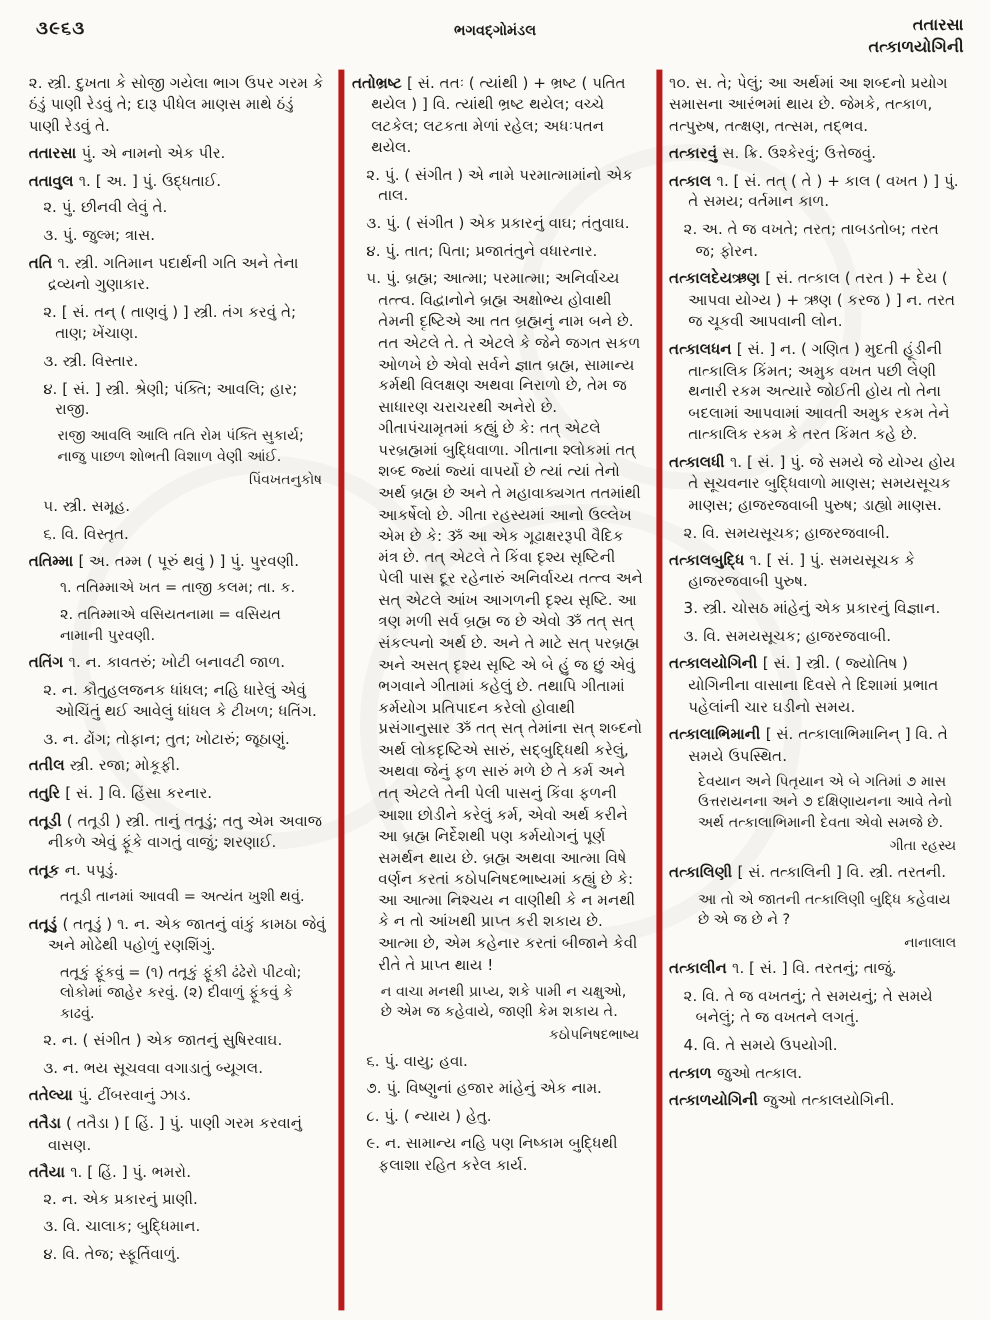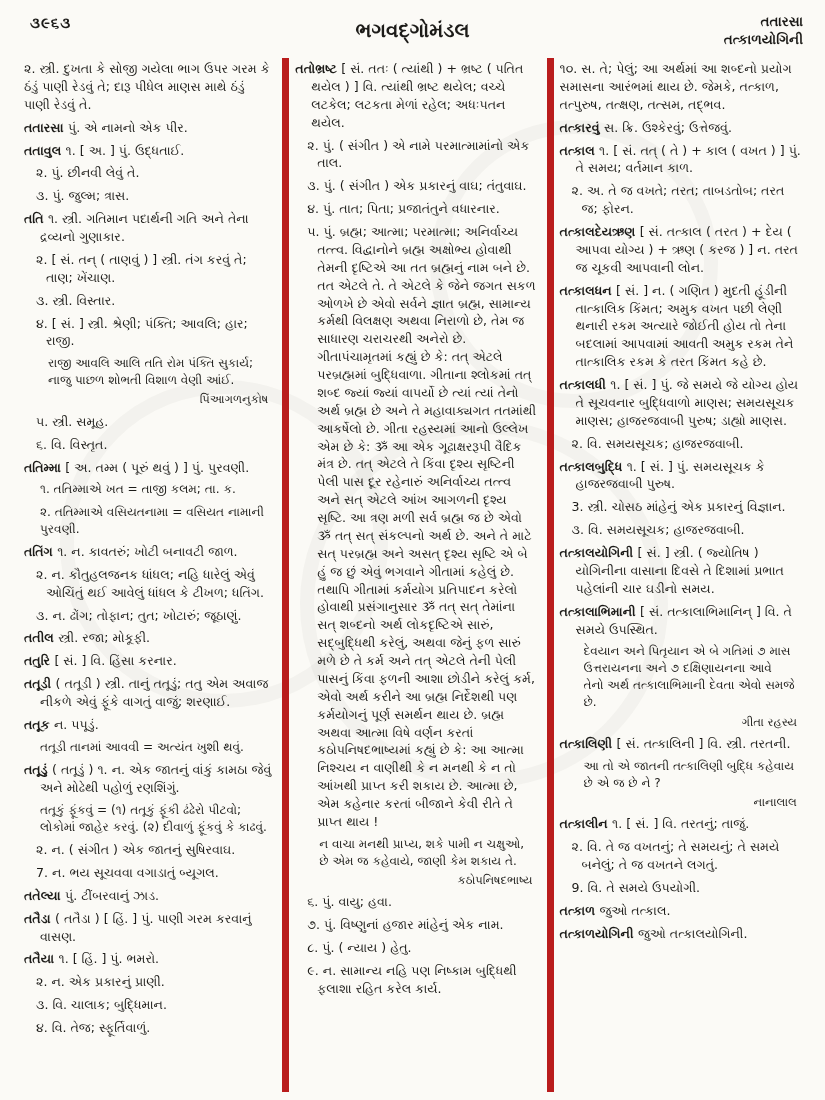--- a/index.html
+++ b/index.html
@@ -23,45 +23,45 @@
 
   .header{
     position:absolute;top:10px;left:0;right:0;height:50px;
   }
   .pageno{
     position:absolute;left:30px;top:4px;
     font-size:15px;font-weight:bold;letter-spacing:1px;
   }
   .booktitle{
     position:absolute;left:0;right:0;top:8px;text-align:center;
-    font-size:20px;font-weight:bold;
+    font-size:12px;font-weight:bold;
   }
   .guidewords{
     position:absolute;right:22px;top:2px;text-align:right;
     font-size:13.5px;font-weight:bold;line-height:1.35;
   }
   .cols{
     position:absolute;top:58px;left:18px;right:14px;bottom:8px;
     display:flex;
   }
   .col{
     width:33.33%;
     padding:2px 10px 0 6px;
     box-sizing:border-box;
     overflow:hidden;
     font-size:12.6px;
     line-height:1.42;
   }
-  .col + .col{border-left:7px solid #b91c1c;}
+  .col + .col{border-left:5px solid #b91c1c;}
   p.blk{margin:0 0 5px 0;}
   p.head{padding-left:16px;text-indent:-16px;}
   p.head b{font-weight:bold;}
   p.sense{padding-left:22px;text-indent:-10px;}
   p.cont{padding-left:0;}
-  p.sub{margin-left:16px;font-size:12.1px;}
+  p.sub{margin-left:26px;font-size:12.1px;}
   p.quote{margin-left:24px;margin-right:6px;font-size:12px;}
   p.attrib{text-align:right;font-size:11.6px;margin-top:-3px;padding-right:4px;}
 </style>
 </head>
 <body>
 
 <div class="page">
   <div class="wm wm1"></div>
   <div class="wm wm2"></div>
   <div class="wm wm3"></div>
@@ -80,38 +80,38 @@
         <p class="blk cont">૨. સ્ત્રી. દુખતા કે સોજી ગયેલા ભાગ ઉપર ગરમ કે ઠંડું પાણી રેડવું તે; દારૂ પીધેલ માણસ માથે ઠંડું પાણી રેડવું તે.</p>
         <p class="blk head"><b>તતારસા </b>પું. એ નામનો એક પીર.</p>
         <p class="blk head"><b>તતાવુલ </b>૧. [ અ. ] પું. ઉદ્ધતાઈ.</p>
         <p class="blk sense">૨. પું. છીનવી લેવું તે.</p>
         <p class="blk sense">૩. પું. જુલ્મ; ત્રાસ.</p>
         <p class="blk head"><b>તતિ </b>૧. સ્ત્રી. ગતિમાન પદાર્થની ગતિ અને તેના દ્રવ્યનો ગુણાકાર.</p>
         <p class="blk sense">૨. [ સં. તન્ ( તાણવું ) ] સ્ત્રી. તંગ કરવું તે; તાણ; ખેંચાણ.</p>
         <p class="blk sense">૩. સ્ત્રી. વિસ્તાર.</p>
         <p class="blk sense">૪. [ સં. ] સ્ત્રી. શ્રેણી; પંક્તિ; આવલિ; હાર; રાજી.</p>
         <p class="blk quote">રાજી આવલિ આલિ તતિ રોમ પંક્તિ સુકાર્ય; નાજુ પાછળ શોભતી વિશાળ વેણી આંઈ.</p>
-        <p class="blk attrib">પિંઆગળનુકોષ</p>
+        <p class="blk attrib">પિંવખતનુકોષ</p>
         <p class="blk sense">૫. સ્ત્રી. સમૂહ.</p>
         <p class="blk sense">૬. વિ. વિસ્તૃત.</p>
         <p class="blk head"><b>તતિમ્મા </b>[ અ. તમ્મ ( પૂરું થવું ) ] પું. પુરવણી.</p>
         <p class="blk sub">૧. તતિમ્માએ ખત = તાજી કલમ; તા. ક.</p>
         <p class="blk sub">૨. તતિમ્માએ વસિયતનામા = વસિયત નામાની પુરવણી.</p>
         <p class="blk head"><b>તતિંગ </b>૧. ન. કાવતરું; ખોટી બનાવટી જાળ.</p>
         <p class="blk sense">૨. ન. કૌતુહલજનક ધાંધલ; નહિ ધારેલું એવું ઓચિંતું થઈ આવેલું ધાંધલ કે ટીખળ; ધતિંગ.</p>
         <p class="blk sense">૩. ન. ઢોંગ; તોફાન; તુત; ખોટારું; જૂઠાણું.</p>
         <p class="blk head"><b>તતીલ </b>સ્ત્રી. રજા; મોકૂફી.</p>
         <p class="blk head"><b>તતુરિ </b>[ સં. ] વિ. હિંસા કરનાર.</p>
         <p class="blk head"><b>તતૂડી </b>( તતૂડી ) સ્ત્રી. તાનું તતૂડું; તતુ એમ અવાજ નીકળે એવું ફૂંકે વાગતું વાજું; શરણાઈ.</p>
         <p class="blk head"><b>તતૂક </b>ન. પપૂડું.</p>
         <p class="blk sub">તતૂડી તાનમાં આવવી = અત્યંત ખુશી થવું.</p>
         <p class="blk head"><b>તતૂડું </b>( તતૂડું ) ૧. ન. એક જાતનું વાંકું કામઠા જેવું અને મોઢેથી પહોળું રણશિંગું.</p>
         <p class="blk sub">તતૂકું ફૂંકવું = (૧) તતૂકું ફૂંકી ઢંઢેરો પીટવો; લોકોમાં જાહેર કરવું. (૨) દીવાળું ફૂંકવું કે કાઢવું.</p>
         <p class="blk sense">૨. ન. ( સંગીત ) એક જાતનું સુષિરવાઘ.</p>
-        <p class="blk sense">7. ન. ભય સૂચવવા વગાડાતું બ્યૂગલ.</p>
+        <p class="blk sense">૩. ન. ભય સૂચવવા વગાડાતું બ્યૂગલ.</p>
         <p class="blk head"><b>તતેલ્યા </b>પું. ટીંબરવાનું ઝાડ.</p>
         <p class="blk head"><b>તતૈડા </b>( તતૈડા ) [ હિં. ] પું. પાણી ગરમ કરવાનું વાસણ.</p>
         <p class="blk head"><b>તતૈયા </b>૧. [ હિં. ] પું. ભમરો.</p>
         <p class="blk sense">૨. ન. એક પ્રકારનું પ્રાણી.</p>
         <p class="blk sense">૩. વિ. ચાલાક; બુદ્ધિમાન.</p>
         <p class="blk sense">૪. વિ. તેજ; સ્ફૂર્તિવાળું.</p>
       </div>
     <div class="col">
         <p class="blk head"><b>તતોભ્રષ્ટ </b>[ સં. તતઃ ( ત્યાંથી ) + ભ્રષ્ટ ( પતિત થયેલ ) ] વિ. ત્યાંથી ભ્રષ્ટ થયેલ; વચ્ચે લટકેલ; લટકતા મેળાં રહેલ; અધઃપતન થયેલ.</p>
         <p class="blk sense">૨. પું. ( સંગીત ) એ નામે પરમાત્મામાંનો એક તાલ.</p>
@@ -139,18 +139,18 @@
         <p class="blk sense">૩. વિ. સમયસૂચક; હાજરજવાબી.</p>
         <p class="blk head"><b>તત્કાલયોગિની </b>[ સં. ] સ્ત્રી. ( જ્યોતિષ ) યોગિનીના વાસાના દિવસે તે દિશામાં પ્રભાત પહેલાંની ચાર ઘડીનો સમય.</p>
         <p class="blk head"><b>તત્કાલાભિમાની </b>[ સં. તત્કાલાભિમાનિન્ ] વિ. તે સમયે ઉપસ્થિત.</p>
         <p class="blk quote">દેવયાન અને પિતૃયાન એ બે ગતિમાં ૭ માસ ઉત્તરાયનના અને ૭ દક્ષિણાયનના આવે તેનો અર્થ તત્કાલાભિમાની દેવતા એવો સમજે છે.</p>
         <p class="blk attrib">ગીતા રહસ્ય</p>
         <p class="blk head"><b>તત્કાલિણી </b>[ સં. તત્કાલિની ] વિ. સ્ત્રી. તરતની.</p>
         <p class="blk quote">આ તો એ જાતની તત્કાલિણી બુદ્ધિ કહેવાય છે એ જ છે ને ?</p>
         <p class="blk attrib">નાનાલાલ</p>
         <p class="blk head"><b>તત્કાલીન </b>૧. [ સં. ] વિ. તરતનું; તાજું.</p>
         <p class="blk sense">૨. વિ. તે જ વખતનું; તે સમયનું; તે સમયે બનેલું; તે જ વખતને લગતું.</p>
-        <p class="blk sense">9. વિ. તે સમયે ઉપયોગી.</p>
+        <p class="blk sense">4. વિ. તે સમયે ઉપયોગી.</p>
         <p class="blk head"><b>તત્કાળ </b>જુઓ તત્કાલ.</p>
         <p class="blk head"><b>તત્કાળયોગિની </b>જુઓ તત્કાલયોગિની.</p>
       </div>
   </div>
 </div>
 
 </body></html>

